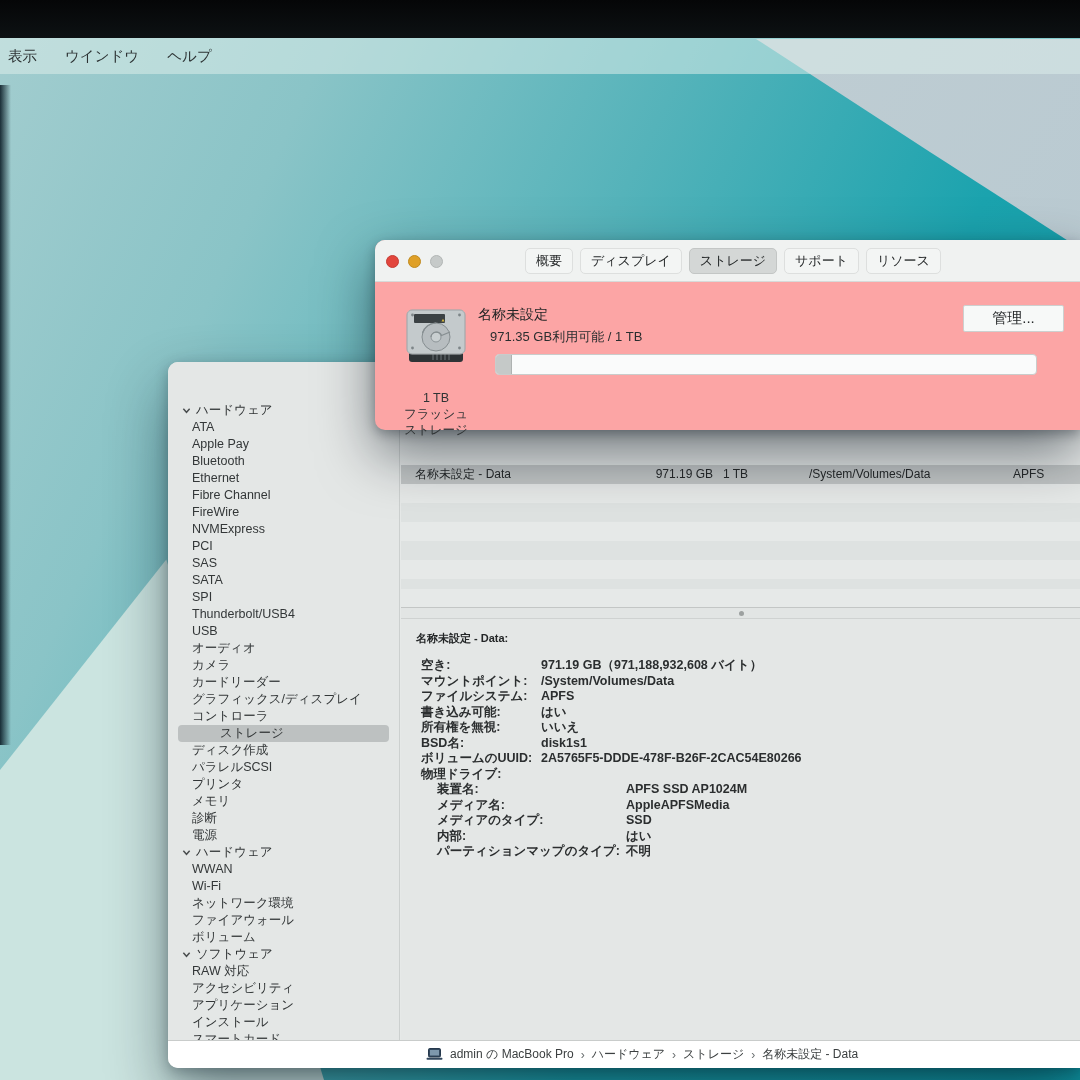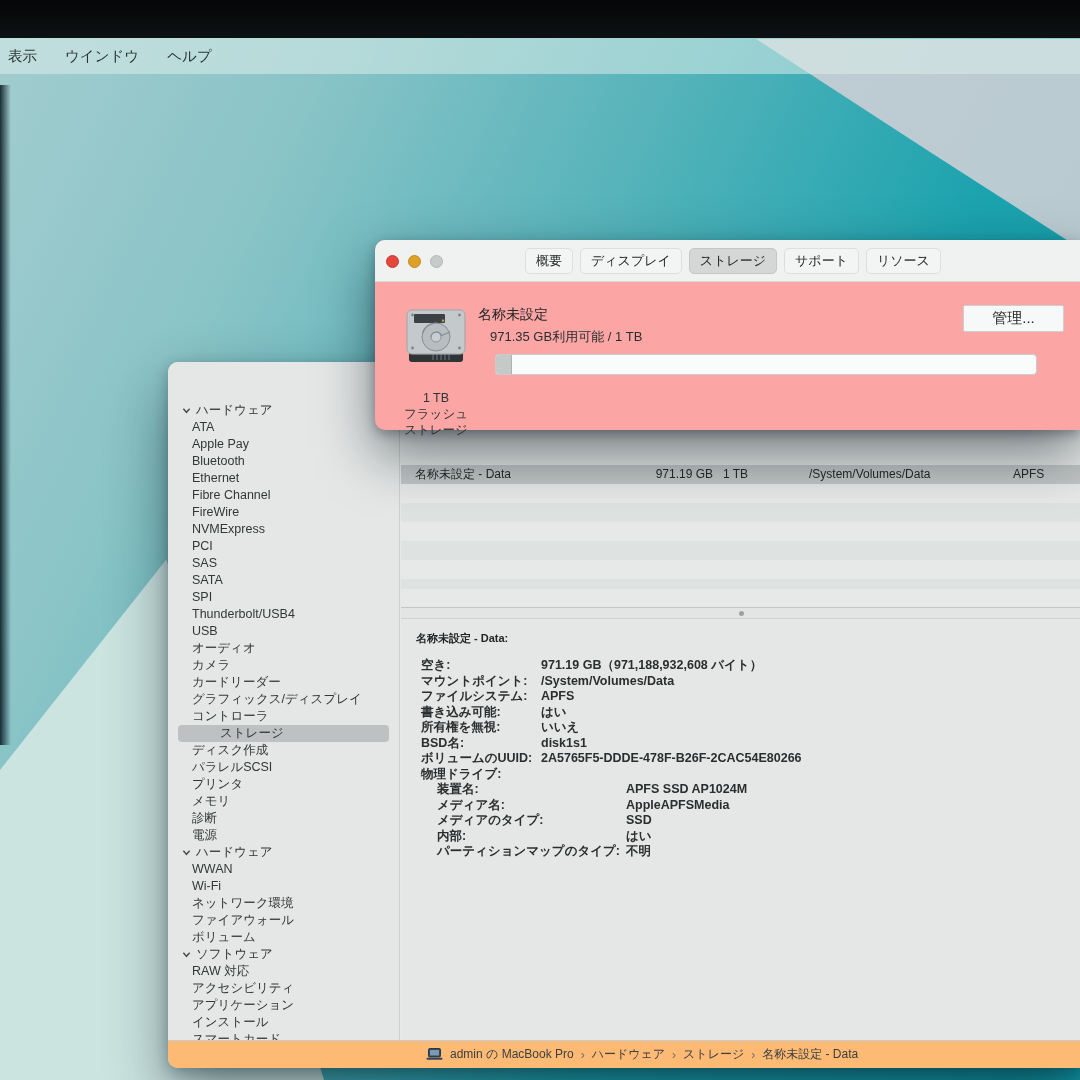--- a/index.html
+++ b/index.html
@@ -57,21 +57,21 @@
   .splitter .grip { position:absolute; left:50%; top:3px; width:5px; height:5px; margin-left:-2px;
     border-radius:50%; background:#9da1a0; }
   .detail { position:absolute; left:0; right:0; top:217px; bottom:0; background:#e4e7e6; overflow:hidden; }
   .detail-title { margin:12px 0 4px 15px; font-size:11px; font-weight:bold; color:#232627; }
   .detail-rows { margin-top:12px;font-weight:bold; }
   .d-row { display:flex; height:15.5px; line-height:15.5px; font-size:12.5px; color:#2b2e2f; white-space:nowrap; }
   .d-row .lbl { padding-left:20px; width:140px; flex:0 0 auto; }
   .d-row .val {}
   .d-row.drive .lbl { padding-left:36px; width:225px; }
 
-  .si-bottombar { position:absolute; left:0; right:0; bottom:0; height:28px; background:#fdba74;
+  .si-bottombar { position:absolute; left:0; right:0; bottom:0; height:28px; background:#ffffff;
     border-top:1px solid #c9cccb; border-radius:0 0 0 10px; display:flex; align-items:center;
     padding-left:258px; font-size:12px; color:#3c4041; }
   .crumb { white-space:nowrap; }
   .crumb-sep { margin:0 7px; color:#6a6f70; }
   .laptop-ico { margin-right:7px; display:inline-flex; }
 
   
   .about { position:absolute; left:375px; top:240px; width:705px; height:190px; z-index:3;
     background:#fca5a5; border-radius:10px 0 0 10px;
     box-shadow:0 24px 55px rgba(0,12,22,.5), 0 4px 12px rgba(0,12,22,.3); }

